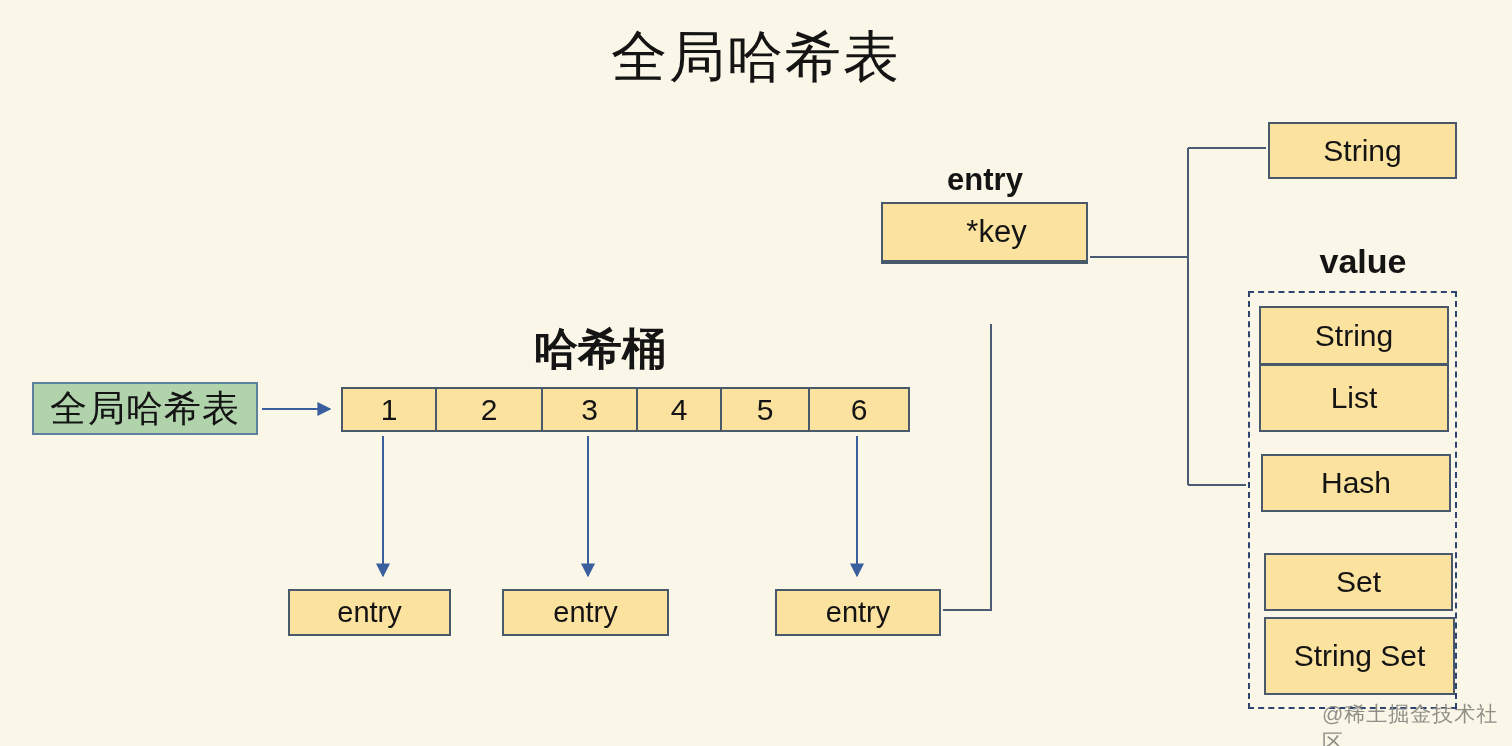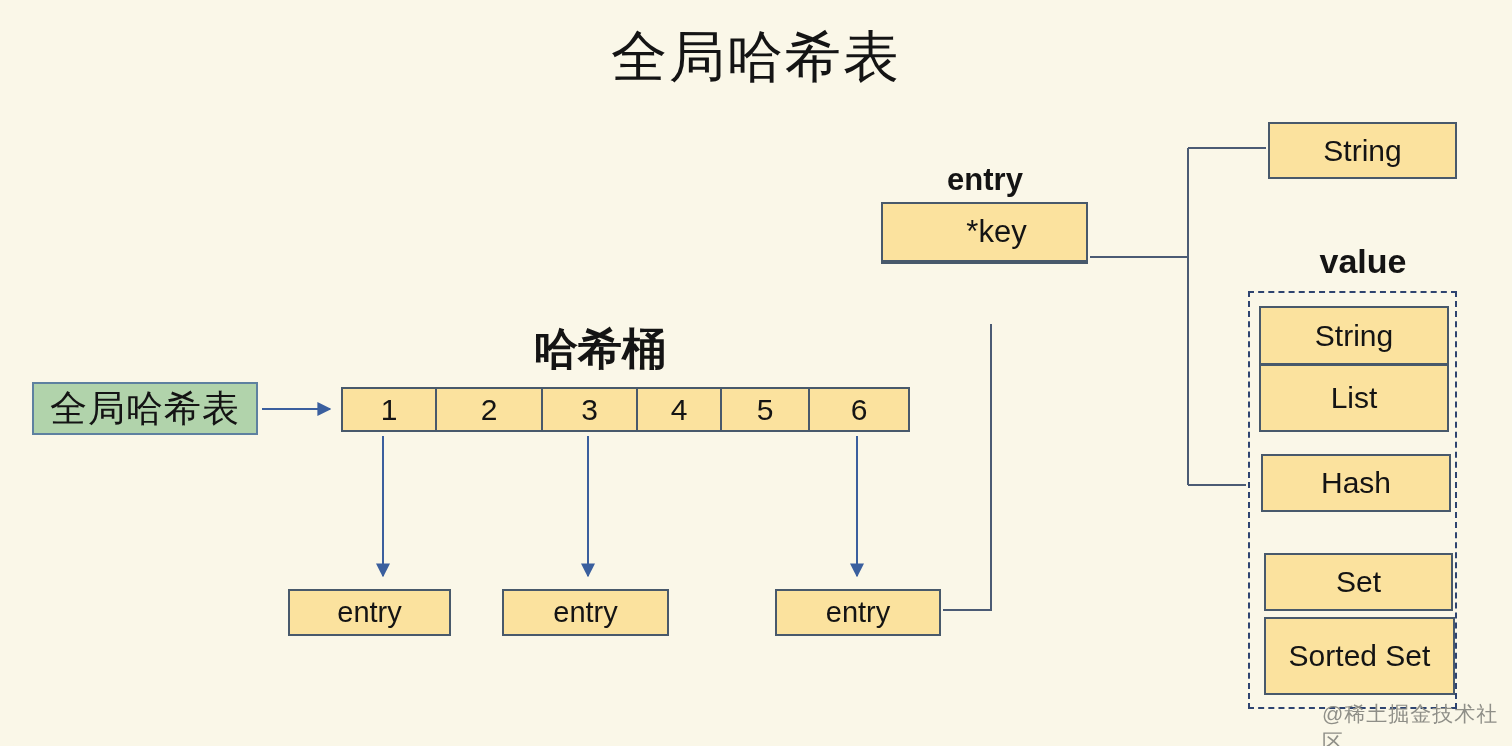--- a/index.html
+++ b/index.html
@@ -90,17 +90,17 @@
   </div>
 
   <div class="abs ybox key-string-box">String</div>
 
   <div class="abs section-label value-label">value</div>
   <div class="abs value-dashed"></div>
   <div class="abs ybox vt vt-string">String</div>
   <div class="abs ybox vt vt-list">List</div>
   <div class="abs ybox vt vt-hash">Hash</div>
   <div class="abs ybox vt vt-set">Set</div>
-  <div class="abs ybox vt vt-sorted">Sorted Set</div>
+  <div class="abs ybox vt vt-sorted">String Set</div>
 
   <div class="abs watermark">@稀土掘金技术社区</div>
 
 </div>
 
 </body></html>

